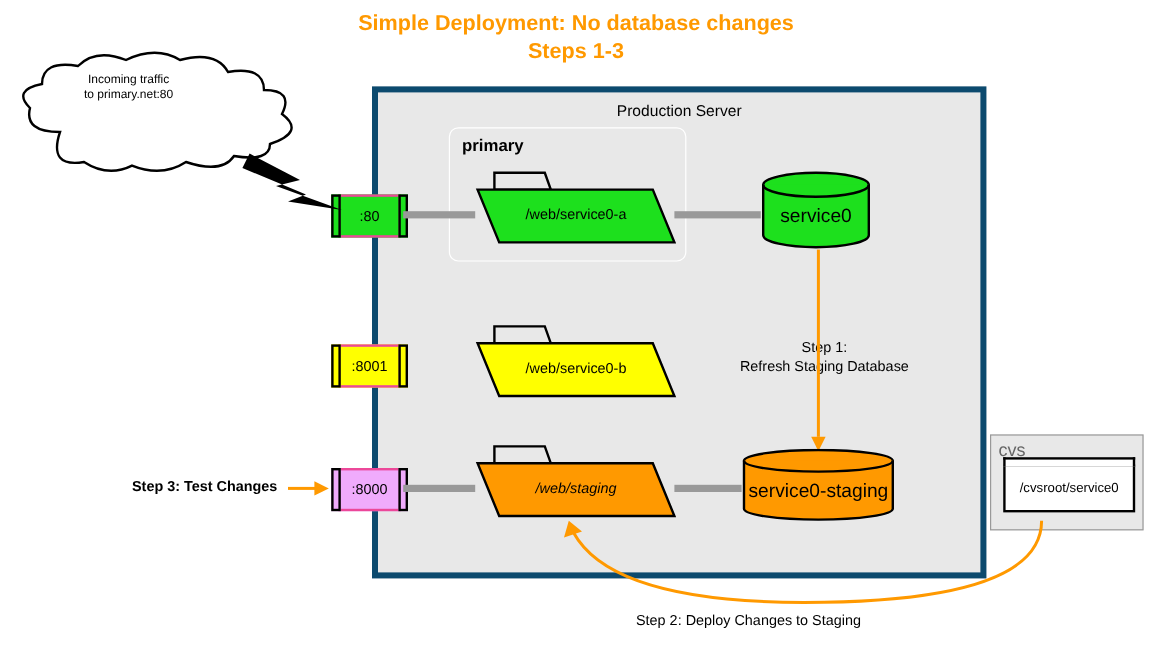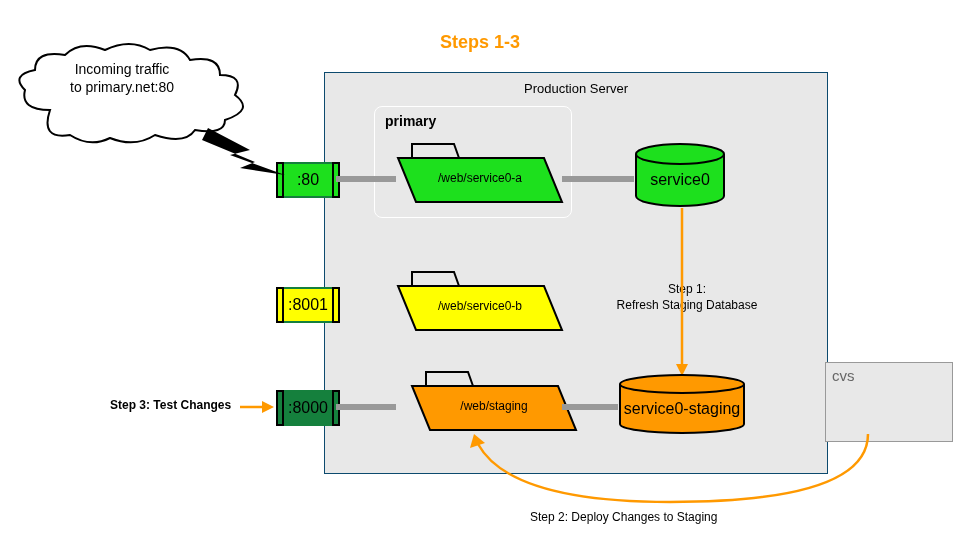--- a/index.html
+++ b/index.html
@@ -23,41 +23,41 @@
   
   .cloud-group {
     position: absolute;
     left: 10px;
     top: 40px;
   }
   .cloud-text {
     position: absolute;
     left: 70px;
     top: 60px;
-    font-size: 14px;
+    font-size: 10px;
     text-align: center;
     line-height: 1.3;
     z-index: 5;
   }
   
   .bolt {
     position: absolute;
     left: 200px;
     top: 120px;
     z-index: 4;
   }
   
   .prod-server {
     position: absolute;
-    left: 324px;
+    left: 310px;
     top: 72px;
     width: 502px;
     height: 400px;
     background: #e8e8e8;
-    border: 1px solid #0c4a6e;
+    border: 5px solid #0c4a6e;
   }
   .prod-server-label {
     position: absolute;
     left: 50%;
     top: 8px;
     transform: translateX(-50%);
     font-size: 13px;
   }
   
   .primary-group {
@@ -74,40 +74,40 @@
     left: 10px;
     top: 6px;
     font-size: 14px;
     font-weight: bold;
   }
   
   .port {
     position: absolute;
     width: 48px;
     height: 32px;
-    border: 2px solid #15803d;
+    border: 2px solid #ec4899;
     display: flex;
     align-items: center;
     justify-content: center;
-    font-size: 16px;
+    font-size: 12px;
   }
   .port::before, .port::after {
     content: '';
     position: absolute;
     width: 4px;
     height: 32px;
     background: inherit;
     border: 2px solid #000;
     top: -2px;
   }
   .port::before { left: -8px; }
   .port::after { right: -8px; }
   .green { background: #1de01d; }
   .yellow { background: #ffff00; }
-  .orange { background: #15803d; }
+  .orange { background: #f0abfc; }
   
   .folder {
     position: absolute;
   }
   .folder-label {
     position: absolute;
     left: 50%;
     top: 50%;
     transform: translate(-50%, -10%);
     font-size: 12px;
@@ -184,21 +184,21 @@
     font-size: 12px;
     text-align: center;
     line-height: 1.3;
   }
   svg.arrow { position: absolute; overflow: visible; }
 </style>
 </head>
 <body>
 
 <div class="title">
-  <br>
+  <span>Simple Deployment: No database changes</span><br>
   <span>Steps 1-3</span>
 </div>
 
 <div class="cloud-group">
   <svg width="250" height="110">
     <path d="M 40 70 Q 10 70 15 50 Q 0 35 25 30 Q 25 10 55 15 Q 70 0 95 10 Q 120 -2 140 10 Q 170 2 180 20 Q 210 15 210 35 Q 235 35 225 55 Q 245 70 215 80 Q 215 95 185 90 Q 175 105 145 95 Q 125 108 100 98 Q 80 108 60 95 Q 30 100 40 70 Z" fill="#fff" stroke="#000" stroke-width="2"></path>
   </svg>
 </div>
 <div class="cloud-text">
   <span>Incoming traffic</span><br>
@@ -263,21 +263,21 @@
   <line x1="6" y1="0" x2="6" y2="156" stroke="#ff9900" stroke-width="2.5"></line>
   <polygon points="6,168 0,156 12,156" fill="#ff9900"></polygon>
 </svg>
 
 <div class="port orange" style="left:282px; top:390px;">
   <span>:8000</span>
 </div>
 
 <div class="hline" style="left:336px; top:404px; width:60px;"></div>
 
-<div class="folder" style="left:408px; top:360px;">
+<div class="folder" style="left:394px; top:360px;font-style:italic;">
   <svg width="172" height="76">
     <path d="M 18 12 L 60 12 L 65 26 L 18 26 Z" fill="none" stroke="#000" stroke-width="2"></path>
     <path d="M 4 26 L 150 26 L 168 70 L 22 70 Z" fill="#ff9900" stroke="#000" stroke-width="2"></path>
   </svg>
   <div class="folder-label">/web/staging</div>
 </div>
 
 <div class="hline" style="left:562px; top:404px; width:56px;"></div>
 
 <div class="cyl" style="left:616px; top:374px;">
@@ -290,19 +290,22 @@
 </div>
 
 <div class="step-label" style="left:110px; top:398px;font-weight:bold;">Step 3: Test Changes</div>
 <svg class="arrow" style="left:240px; top:400px;" width="36" height="14">
   <line x1="0" y1="7" x2="24" y2="7" stroke="#ff9900" stroke-width="2.5"></line>
   <polygon points="34,7 22,1 22,13" fill="#ff9900"></polygon>
 </svg>
 
 <div class="cvs-box">
   <div class="cvs-label">cvs</div>
+  <div class="cvs-inner">
+    <div class="cvs-inner-label">/cvsroot/service0</div>
+  </div>
 </div>
 
 <svg class="arrow" style="left:470px; top:432px;" width="400" height="100">
   <path d="M 398 2 Q 398 70 200 70 Q 40 70 8 12" fill="none" stroke="#ff9900" stroke-width="2.5"></path>
   <polygon points="4,2 0,16 15,11" fill="#ff9900"></polygon>
 </svg>
 <div class="step-label" style="left:530px; top:510px;">Step 2: Deploy Changes to Staging</div>
 
 </body></html>

